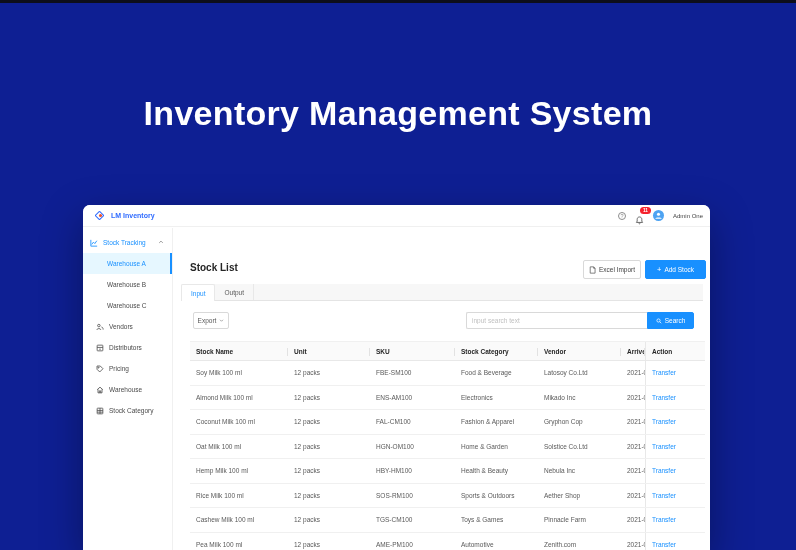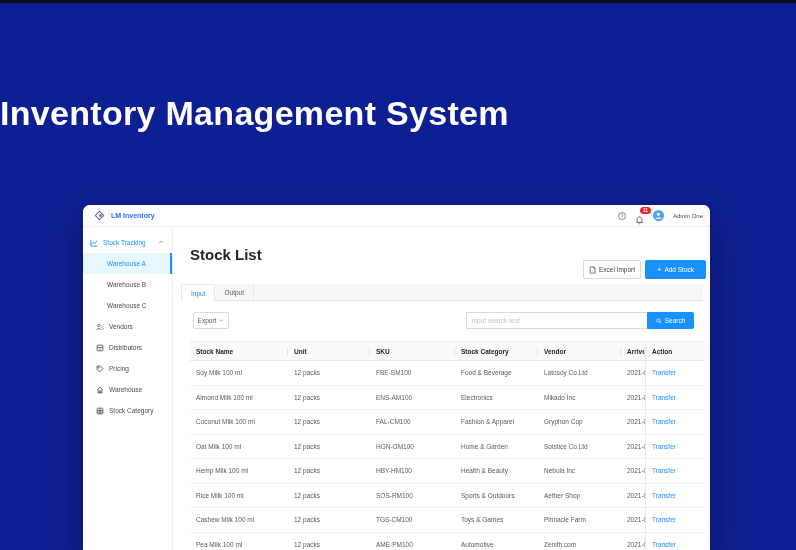--- a/index.html
+++ b/index.html
@@ -1,20 +1,20 @@
 <!DOCTYPE html>
 <html><head>
 <meta charset="utf-8">
 <style>
   * { margin:0; padding:0; box-sizing:border-box; }
   html,body { width:796px; height:550px; overflow:hidden; }
   body { position:relative; background:#0e1f93; font-family:"Liberation Sans", sans-serif; }
   .top-edge { position:absolute; top:0; left:0; width:796px; height:3px; background:#0d0e1a; }
 
-  .hero-title { position:absolute; left:0; right:0; top:94px; 
+  .hero-title { position:absolute; left:0; right:0; top:94px; text-align:center;
     color:#ffffff; font-size:34px; font-weight:700; letter-spacing:0.3px; }
 
   
   .window { position:absolute; left:83px; top:205px; width:627px; height:345px;
     background:#fff; border-radius:7px 7px 0 0; overflow:hidden;
     box-shadow:0 14px 40px rgba(0,0,0,0.35); }
 
   
   .appbar { position:absolute; left:0; top:0; width:627px; height:22px;
     border-bottom:1px solid #f0f0f0; display:flex; align-items:center; padding:0 7px 0 11px; background:#fff; }
@@ -42,21 +42,21 @@
   .side-item .s-icon { display:flex; margin-right:5px; color:inherit; }
   .side-item.group { color:#1890ff; padding-left:7px; }
   .side-item.top { padding-left:13px; }
   .side-item.sub { padding-left:24px; }
   .side-item.selected { background:#e6f7ff; color:#1890ff; }
   .side-item.selected::after { content:''; position:absolute; right:0; top:0; width:2.5px; height:21px; background:#1890ff; }
   .caret-up { position:absolute; right:8px; top:7px; color:#8c8c8c; display:flex; }
 
   
   .main { position:absolute; left:90px; top:23px; width:537px; height:322px; background:#fff; }
-  .page-title { position:absolute; left:17px; top:18px; font-size:15px; font-weight:700; color:#262626; }
+  .page-title { position:absolute; left:17px; top:34px; font-size:10px; font-weight:700; color:#262626; }
 
   .btn { display:flex; align-items:center; justify-content:center; gap:3px;
     border-radius:2px; font-size:6.5px; cursor:pointer; }
   .btn-excel { position:absolute; left:410px; top:32px; width:58px; height:19px;
     background:#fff; border:1px solid #d9d9d9; color:#434343; }
   .btn-add { position:absolute; left:472px; top:32px; width:61px; height:19px;
     background:#1890ff; border:1px solid #1890ff; color:#fff; }
   .plus-glyph { font-size:7.5px; line-height:7px; }
 
   .tabbar { position:absolute; left:8px; top:56px; width:522px; height:17px;

